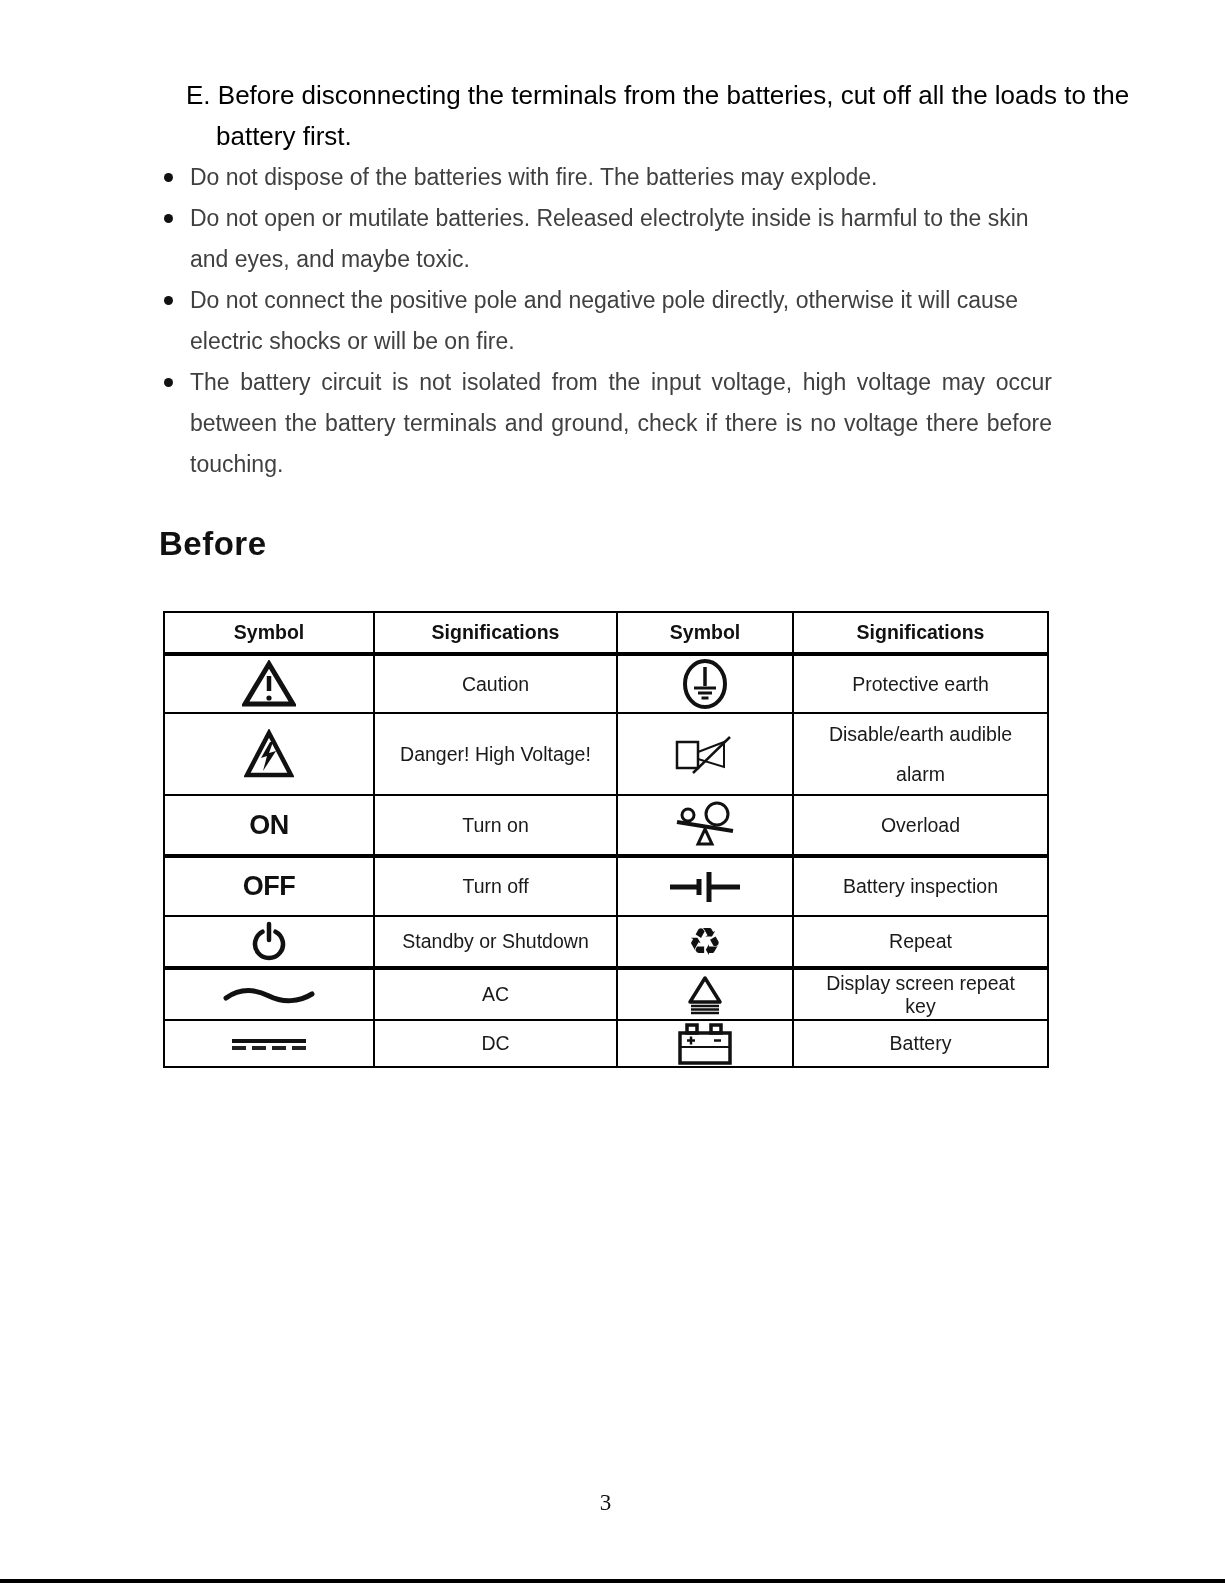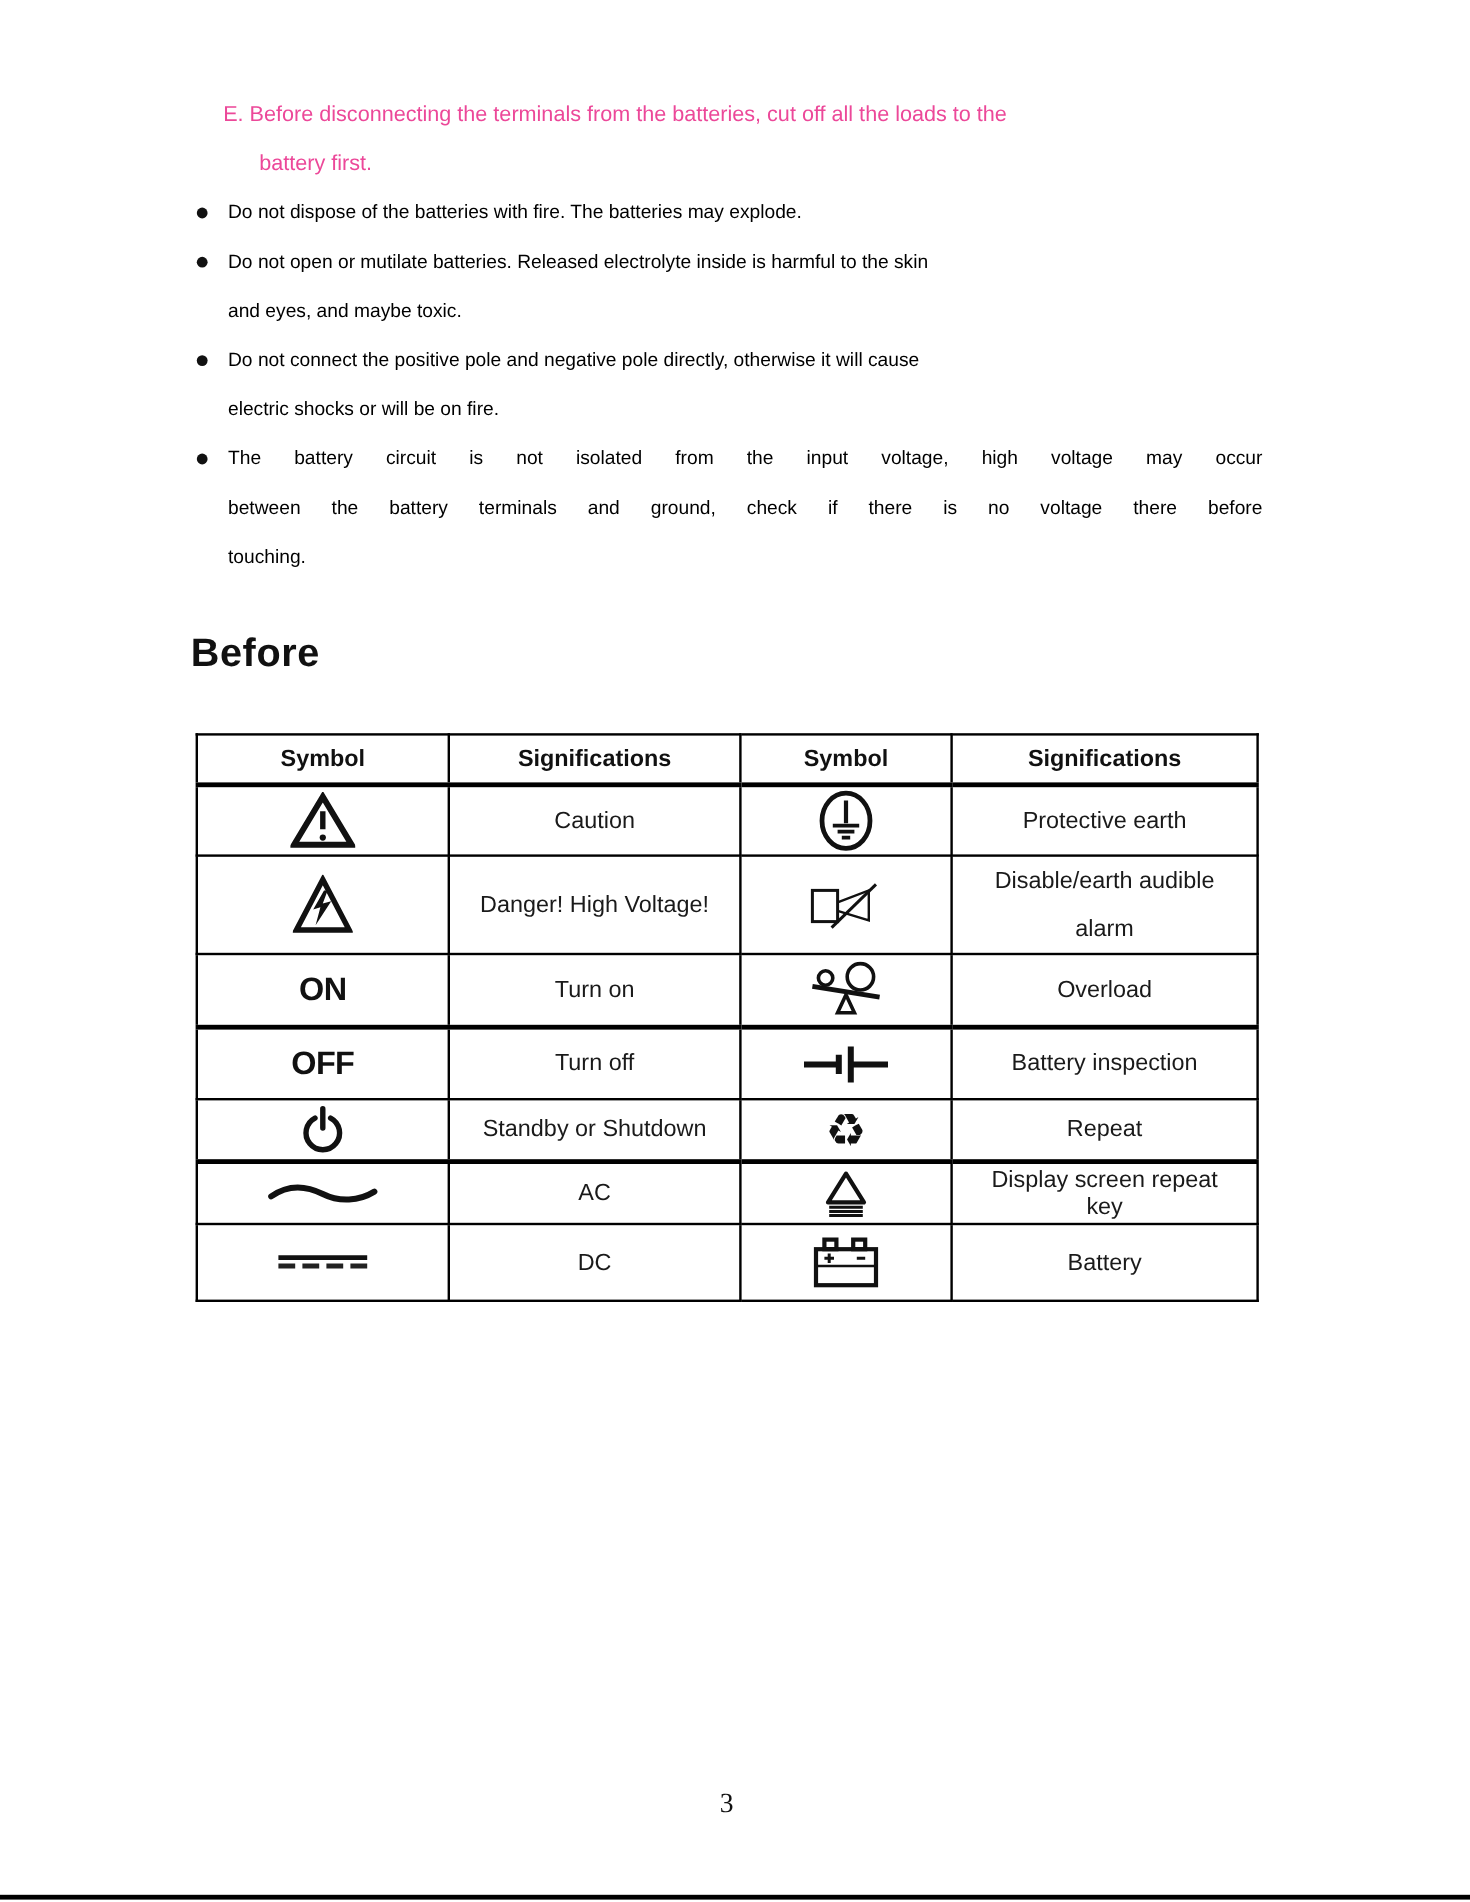--- a/index.html
+++ b/index.html
@@ -7,32 +7,32 @@
     position:relative;
     width:1225px;height:1585px;
     background:#fff;
     font-family:"Liberation Sans","DejaVu Sans",sans-serif;
     color:#1a1a1a;
     overflow:hidden;
     margin:0 auto;
   }
   .tline{
     position:absolute;
-    font-size:18px;
+    font-size:26px;
     line-height:41px;
     white-space:nowrap;
-    color:#ec4899;
+    color:#000000;
   }
   .bullet-group{position:absolute;left:163px;width:889px;}
   .bullet-dot{
     position:absolute;left:1px;top:16px;
     width:9px;height:9px;border-radius:50%;background:#111;
   }
   .bullet-lines{margin-left:27px;width:862px;}
-  .bl{font-size:16px;line-height:41px;color:#000000;}
+  .bl{font-size:23px;line-height:41px;color:#404040;}
   .bl.jl{text-align:justify;text-align-last:justify;}
   .heading{
     position:absolute;left:159px;top:525px;
     font-size:33px;font-weight:bold;line-height:38px;color:#111;
     letter-spacing:0.5px;
   }
   table.symbols{
     position:absolute;left:163px;top:611px;
     border-collapse:collapse;table-layout:fixed;
     width:884px;
@@ -239,21 +239,21 @@
             <path d="M23 4 L38 28 L8 28 Z" fill="none" stroke="#111" stroke-width="3.5" stroke-linejoin="round"></path>
             <line x1="9" y1="32" x2="37" y2="32" stroke="#111" stroke-width="2.5"></line>
             <line x1="9" y1="35.5" x2="37" y2="35.5" stroke="#111" stroke-width="2.5"></line>
             <line x1="9" y1="39" x2="37" y2="39" stroke="#111" stroke-width="2.5"></line>
           </svg>
         </span>
       </td>
       <td>Display screen repeat key</td>
     </tr>
 
-    <tr style="height:64px;">
+    <tr style="height:47px;">
       <td>
         <span class="icon-box">
           <svg width="78" height="14" viewBox="0 0 78 14">
             <line x1="2" y1="3" x2="76" y2="3" stroke="#111" stroke-width="4"></line>
             <line x1="2" y1="10" x2="16" y2="10" stroke="#222" stroke-width="4"></line>
             <line x1="22" y1="10" x2="36" y2="10" stroke="#222" stroke-width="4"></line>
             <line x1="42" y1="10" x2="56" y2="10" stroke="#222" stroke-width="4"></line>
             <line x1="62" y1="10" x2="76" y2="10" stroke="#222" stroke-width="4"></line>
           </svg>
         </span>

